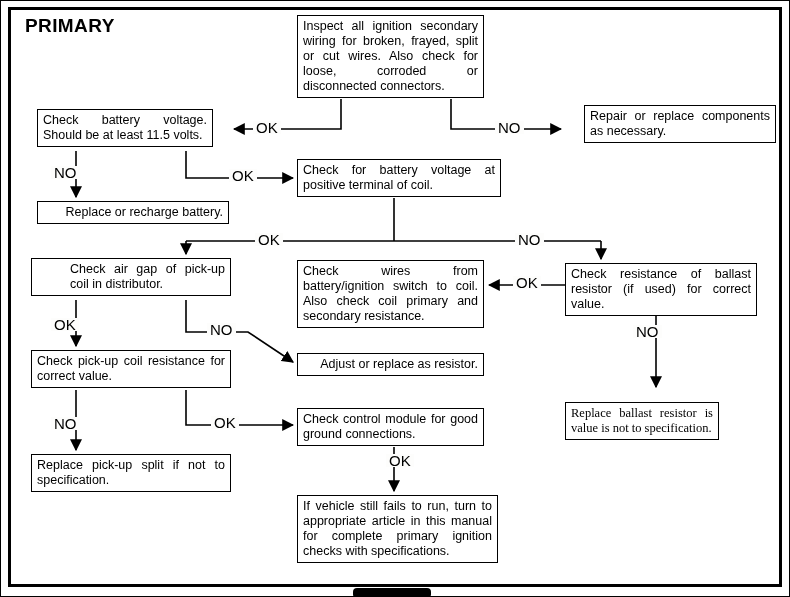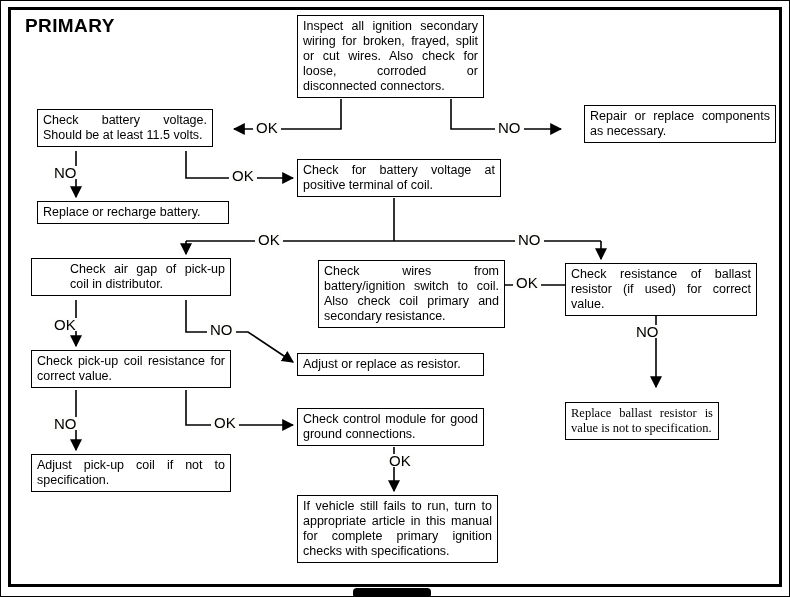--- a/index.html
+++ b/index.html
@@ -19,21 +19,21 @@
     position:absolute; left:24px; top:14px;
     font-size:19px; font-weight:bold; letter-spacing:.4px; z-index:3;
   }
   .node {
     position:absolute; z-index:2;
     background:#fff; border:1.5px solid #000;
     padding:3px 5px;
     font-size:12.5px; line-height:15px;
     text-align:justify;
   }
-  .node.single { text-align:left; white-space:nowrap; }
+  .node.single { text-align:right; white-space:nowrap; }
   svg.wires { position:absolute; left:0; top:0; z-index:1; }
   .edge-label {
     position:absolute; z-index:3;
     background:#fdfdfc; padding:0 3px;
     font-size:15px; line-height:13px;
   }
   .artifact {
     position:absolute; left:352px; top:587px; width:78px; height:10px;
     background:#000; border-radius:4px; z-index:4;
   }
@@ -80,26 +80,26 @@
       <path d="M655,309 V386" marker-end="url(#arr)"></path>
     </g>
   </svg>
 
   <div class="node" style="left:296px;top:14px;width:187px;">Inspect all ignition secondary wiring for broken, frayed, split or cut wires. Also check for loose, corroded or disconnected connectors.</div>
   <div class="node" style="left:36px;top:108px;width:176px;">Check battery voltage. Should be at least 11.5 volts.</div>
   <div class="node" style="left:564px;top:104px;width:192px;margin-left:19px;">Repair or replace components as necessary.</div>
   <div class="node single" style="left:36px;top:200px;width:192px;">Replace or recharge battery.</div>
   <div class="node" style="left:296px;top:158px;width:204px;">Check for battery voltage at positive terminal of coil.</div>
   <div class="node" style="left:30px;top:257px;width:200px;padding-left:38px;">Check air gap of pick-up coil in distributor.</div>
-  <div class="node" style="left:296px;top:259px;width:187px;margin-left:21px;">Check wires from battery/ignition switch to coil. Also check coil primary and secondary resistance.</div>
+  <div class="node" style="left:296px;top:259px;width:187px;">Check wires from battery/ignition switch to coil. Also check coil primary and secondary resistance.</div>
   <div class="node" style="left:30px;top:349px;width:200px;">Check pick-up coil resistance for correct value.</div>
   <div class="node" style="left:564px;top:262px;width:192px;">Check resistance of ballast resistor (if used) for correct value.</div>
   <div class="node single" style="left:296px;top:352px;width:187px;">Adjust or replace as resistor.</div>
   <div class="node" style="left:564px;top:401px;width:154px;font-family:Liberation Serif, serif;">Replace ballast resistor is value is not to specification.</div>
-  <div class="node" style="left:30px;top:453px;width:200px;">Adjust pick-up coil if not to specification.</div>
+  <div class="node" style="left:30px;top:453px;width:200px;">Replace pick-up split if not to specification.</div>
   <div class="node" style="left:296px;top:407px;width:187px;">Check control module for good ground connections.</div>
   <div class="node" style="left:296px;top:494px;width:201px;">If vehicle still fails to run, turn to appropriate article in this manual for complete primary ignition checks with specifications.</div>
 
   <span class="edge-label" style="left:252px;top:120px;">OK</span>
   <span class="edge-label" style="left:494px;top:120px;">NO</span>
   <span class="edge-label" style="left:50px;top:165px;">NO</span>
   <span class="edge-label" style="left:228px;top:168px;">OK</span>
   <span class="edge-label" style="left:254px;top:232px;">OK</span>
   <span class="edge-label" style="left:514px;top:232px;">NO</span>
   <span class="edge-label" style="left:50px;top:317px;">OK</span>

